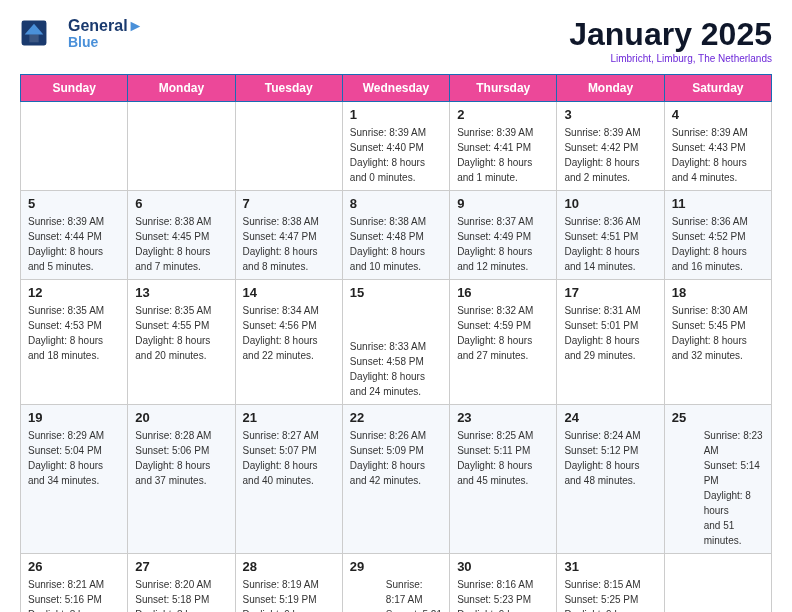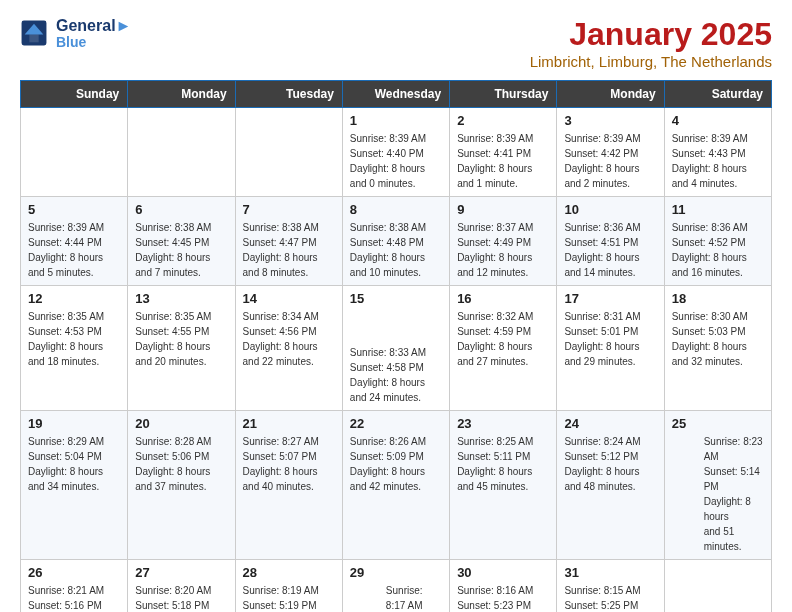--- a/index.html
+++ b/index.html
@@ -12,49 +12,49 @@
     }
     .header {
       display: flex;
       justify-content: space-between;
       align-items: flex-start;
       margin-bottom: 10px;
     }
     .logo {
       display: flex;
       align-items: center;
-      gap: 8px;
+      gap: 20px;
     }
     .logo-icon {
       width: 28px;
       height: 28px;
     }
     .title-block {
       text-align: right;
     }
     .month-title {
       font-size: 32px;
       font-weight: bold;
-      color: #b91c1c;
+      color: #0f172a;
     }
     .location-title {
-      font-size: 15px;
-      color: #a16207;
+      font-size: 10px;
+      color: #6d28d9;
     }
     .calendar {
       width: 100%;
       border-collapse: collapse;
       border: 1px solid #ccc;
     }
     .calendar th {
-      background-color: #404040;
+      background-color: #ec4899;
       color: #fff;
       font-size: 12px;
       font-weight: bold;
-      text-align: right;
+      text-align: center;
       padding: 6px 8px;
       border: 1px solid #1a6bb5;
     }
     .calendar td {
       vertical-align: top;
       width: calc(100% / 7);
       min-height: 80px;
       padding: 5px 7px;
       border: 1px solid #ccc;
       font-size: 10.5px;
@@ -237,21 +237,21 @@
         <td>
           <span class="day-number">17</span>
           <div class="day-detail" style="white-space: pre-line;">Sunrise: 8:31 AM
 Sunset: 5:01 PM
 Daylight: 8 hours
 and 29 minutes.</div>
         </td>
         <td>
           <span class="day-number">18</span>
           <div class="day-detail" style="white-space: pre-line;">Sunrise: 8:30 AM
-Sunset: 5:03 PM
+Sunset: 5:45 PM
 Daylight: 8 hours
 and 32 minutes.</div>
         </td>
       </tr>
       <tr>
         <td>
           <span class="day-number">19</span>
           <div class="day-detail" style="white-space: pre-line;">Sunrise: 8:29 AM
 Sunset: 5:04 PM
 Daylight: 8 hours

